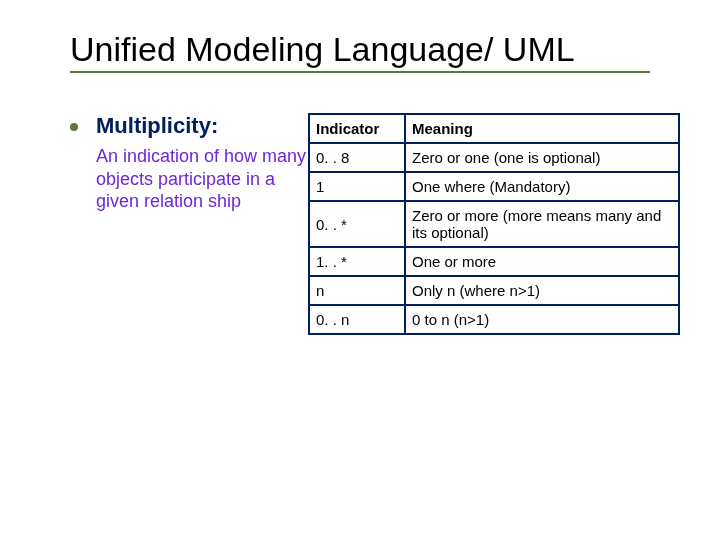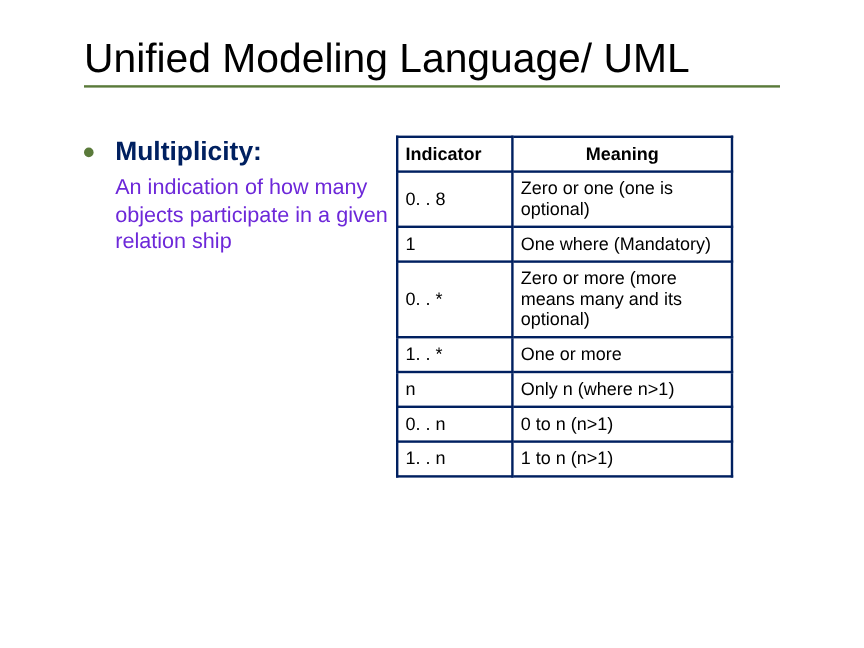--- a/index.html
+++ b/index.html
@@ -7,25 +7,25 @@
   .slide { width: 720px; height: 540px; padding: 30px 40px 20px 40px; position: relative; }
   .title { font-size: 34px; font-weight: 400; color: #000; margin-bottom: 2px; padding-left: 30px; font-family: Arial, sans-serif; }
   .underline { height: 2px; width: 580px; background: #5a7a3a; margin-left: 30px; margin-top: 2px; }
   .content { display: flex; margin-top: 40px; padding-left: 30px; }
   .left { width: 260px; display: flex; align-items: flex-start; }
   .bullet { width: 8px; height: 8px; border-radius: 50%; background: #5a7a3a; margin-top: 10px; margin-right: 18px; flex-shrink: 0; }
   .left-text { flex: 1; }
   .sub-title { font-family: "Comic Sans MS", cursive, sans-serif; font-size: 22px; color: #002060; font-weight: bold; margin-bottom: 6px; }
   .sub-desc { font-family: "Comic Sans MS", cursive, sans-serif; font-size: 18px; color: #6d28d9; line-height: 1.25; }
   .right { flex: 1; }
-  table { border-collapse: collapse; width: 281px; }
+  table { border-collapse: collapse; width: 372px; }
   th, td { border: 2px solid #002060; padding: 5px 6px; font-size: 15px; font-family: Arial, sans-serif; color: #000; text-align: left; vertical-align: middle; }
   th { font-weight: bold; }
   th.ind { width: 96px; }
-  th.mean { text-align: center; }
+  th.mean { }
 </style>
 </head>
 <body>
 
 <div class="slide">
   <h1 class="title">Unified Modeling Language/ UML</h1>
   <div class="underline"></div>
 
   <div class="content">
     <div class="left">
@@ -60,21 +60,17 @@
           <td>One or more</td>
         </tr>
         <tr>
           <td>n</td>
           <td>Only n (where n&gt;1)</td>
         </tr>
         <tr>
           <td>0. . n</td>
           <td>0 to n (n&gt;1)</td>
         </tr>
-        <tr>
-          <td>1. . n</td>
-          <td>1 to n (n&gt;1)</td>
-        </tr>
       </tbody>
         </table>
     </div>
   </div>
 </div>
 
 </body></html>

